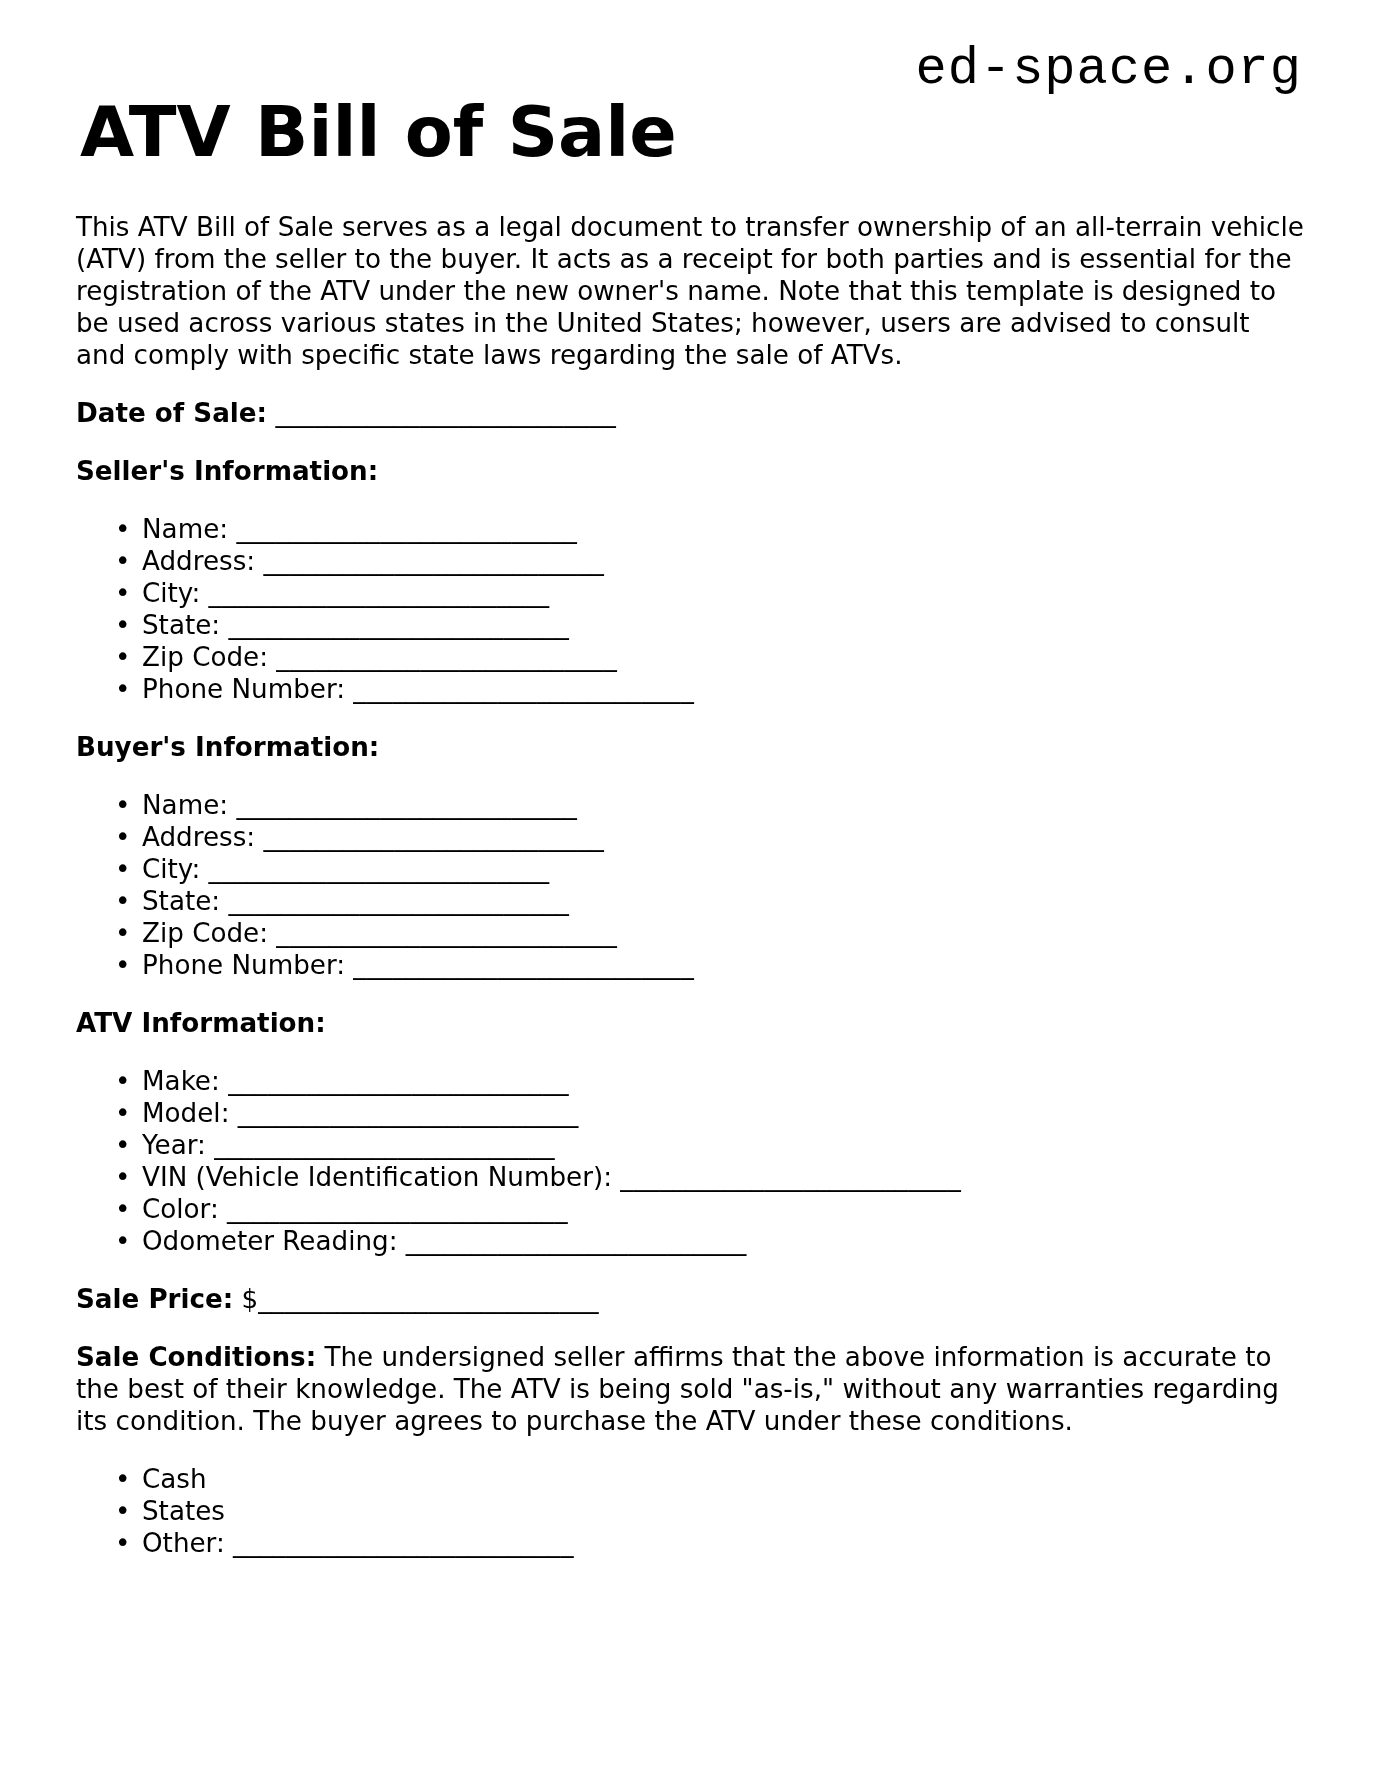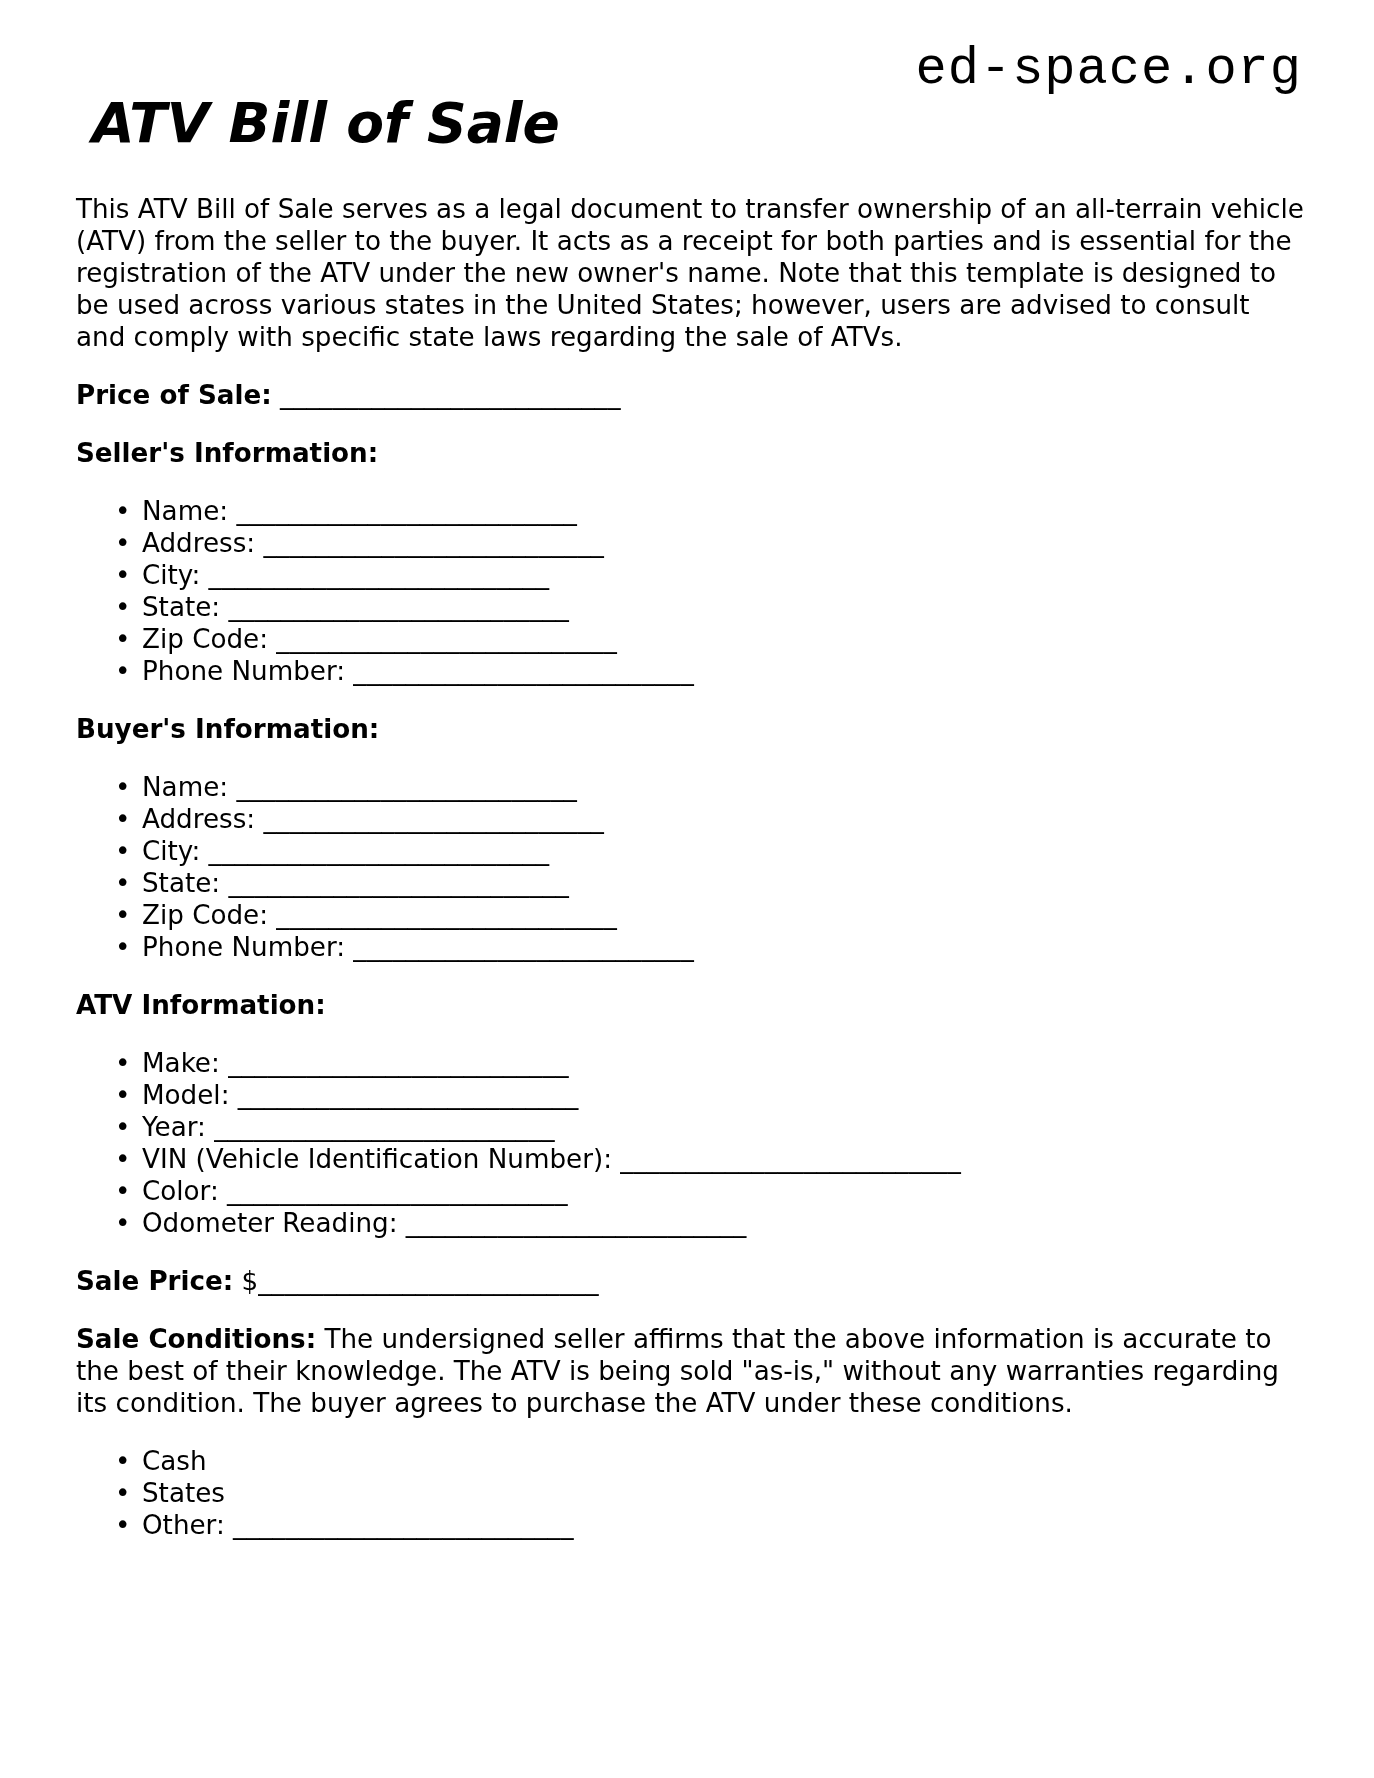--- a/index.html
+++ b/index.html
@@ -25,26 +25,25 @@
       letter-spacing: 1px;
     }
     .page {
       position: absolute;
       left: 76px;
       top: 92px;
       width: 1230px;
     }
     h1 {
       font-family: "DejaVu Sans", sans-serif;
-      font-size: 55px;
+      font-size: 70px;
       font-weight: bold;
-      margin: 0 0 38px 16px;
+      margin: 0 0 38px 4px;
       line-height: 1.15;
       letter-spacing: 0px;
-      font-style: italic;
     }
     p {
       font-size: 26.2px;
       line-height: 32px;
       margin: 0 0 26px 0;
     }
     .intro {
       margin-bottom: 26px;
     }
     .label {
@@ -79,21 +78,21 @@
 <body>
 
 <div class="watermark">ed-space.org</div>
 
 <div class="page">
   <h1>ATV Bill of Sale</h1>
 
   <p class="intro">This ATV Bill of Sale serves as a legal document to transfer ownership of an all-terrain vehicle (ATV) from the seller to the buyer. It acts as a receipt for both parties and is essential for the registration of the ATV under the new owner's name. Note that this template is designed to be used across various states in the United States; however, users are advised to consult and comply with specific state laws regarding the sale of ATVs.</p>
 
   <p>
-    <span class="label">Price of Sale:</span>
+    <span class="label">Date of Sale:</span>
     <span class="blank">__________________________</span>
   </p>
 
   <div class="section-heading">Seller's Information:</div>
   <ul>
     <li><span class="bullet">•</span><span>Name:</span> <span class="blank">__________________________</span></li>
     <li><span class="bullet">•</span><span>Address:</span> <span class="blank">__________________________</span></li>
     <li><span class="bullet">•</span><span>City:</span> <span class="blank">__________________________</span></li>
     <li><span class="bullet">•</span><span>State:</span> <span class="blank">__________________________</span></li>
     <li><span class="bullet">•</span><span>Zip Code:</span> <span class="blank">__________________________</span></li>

